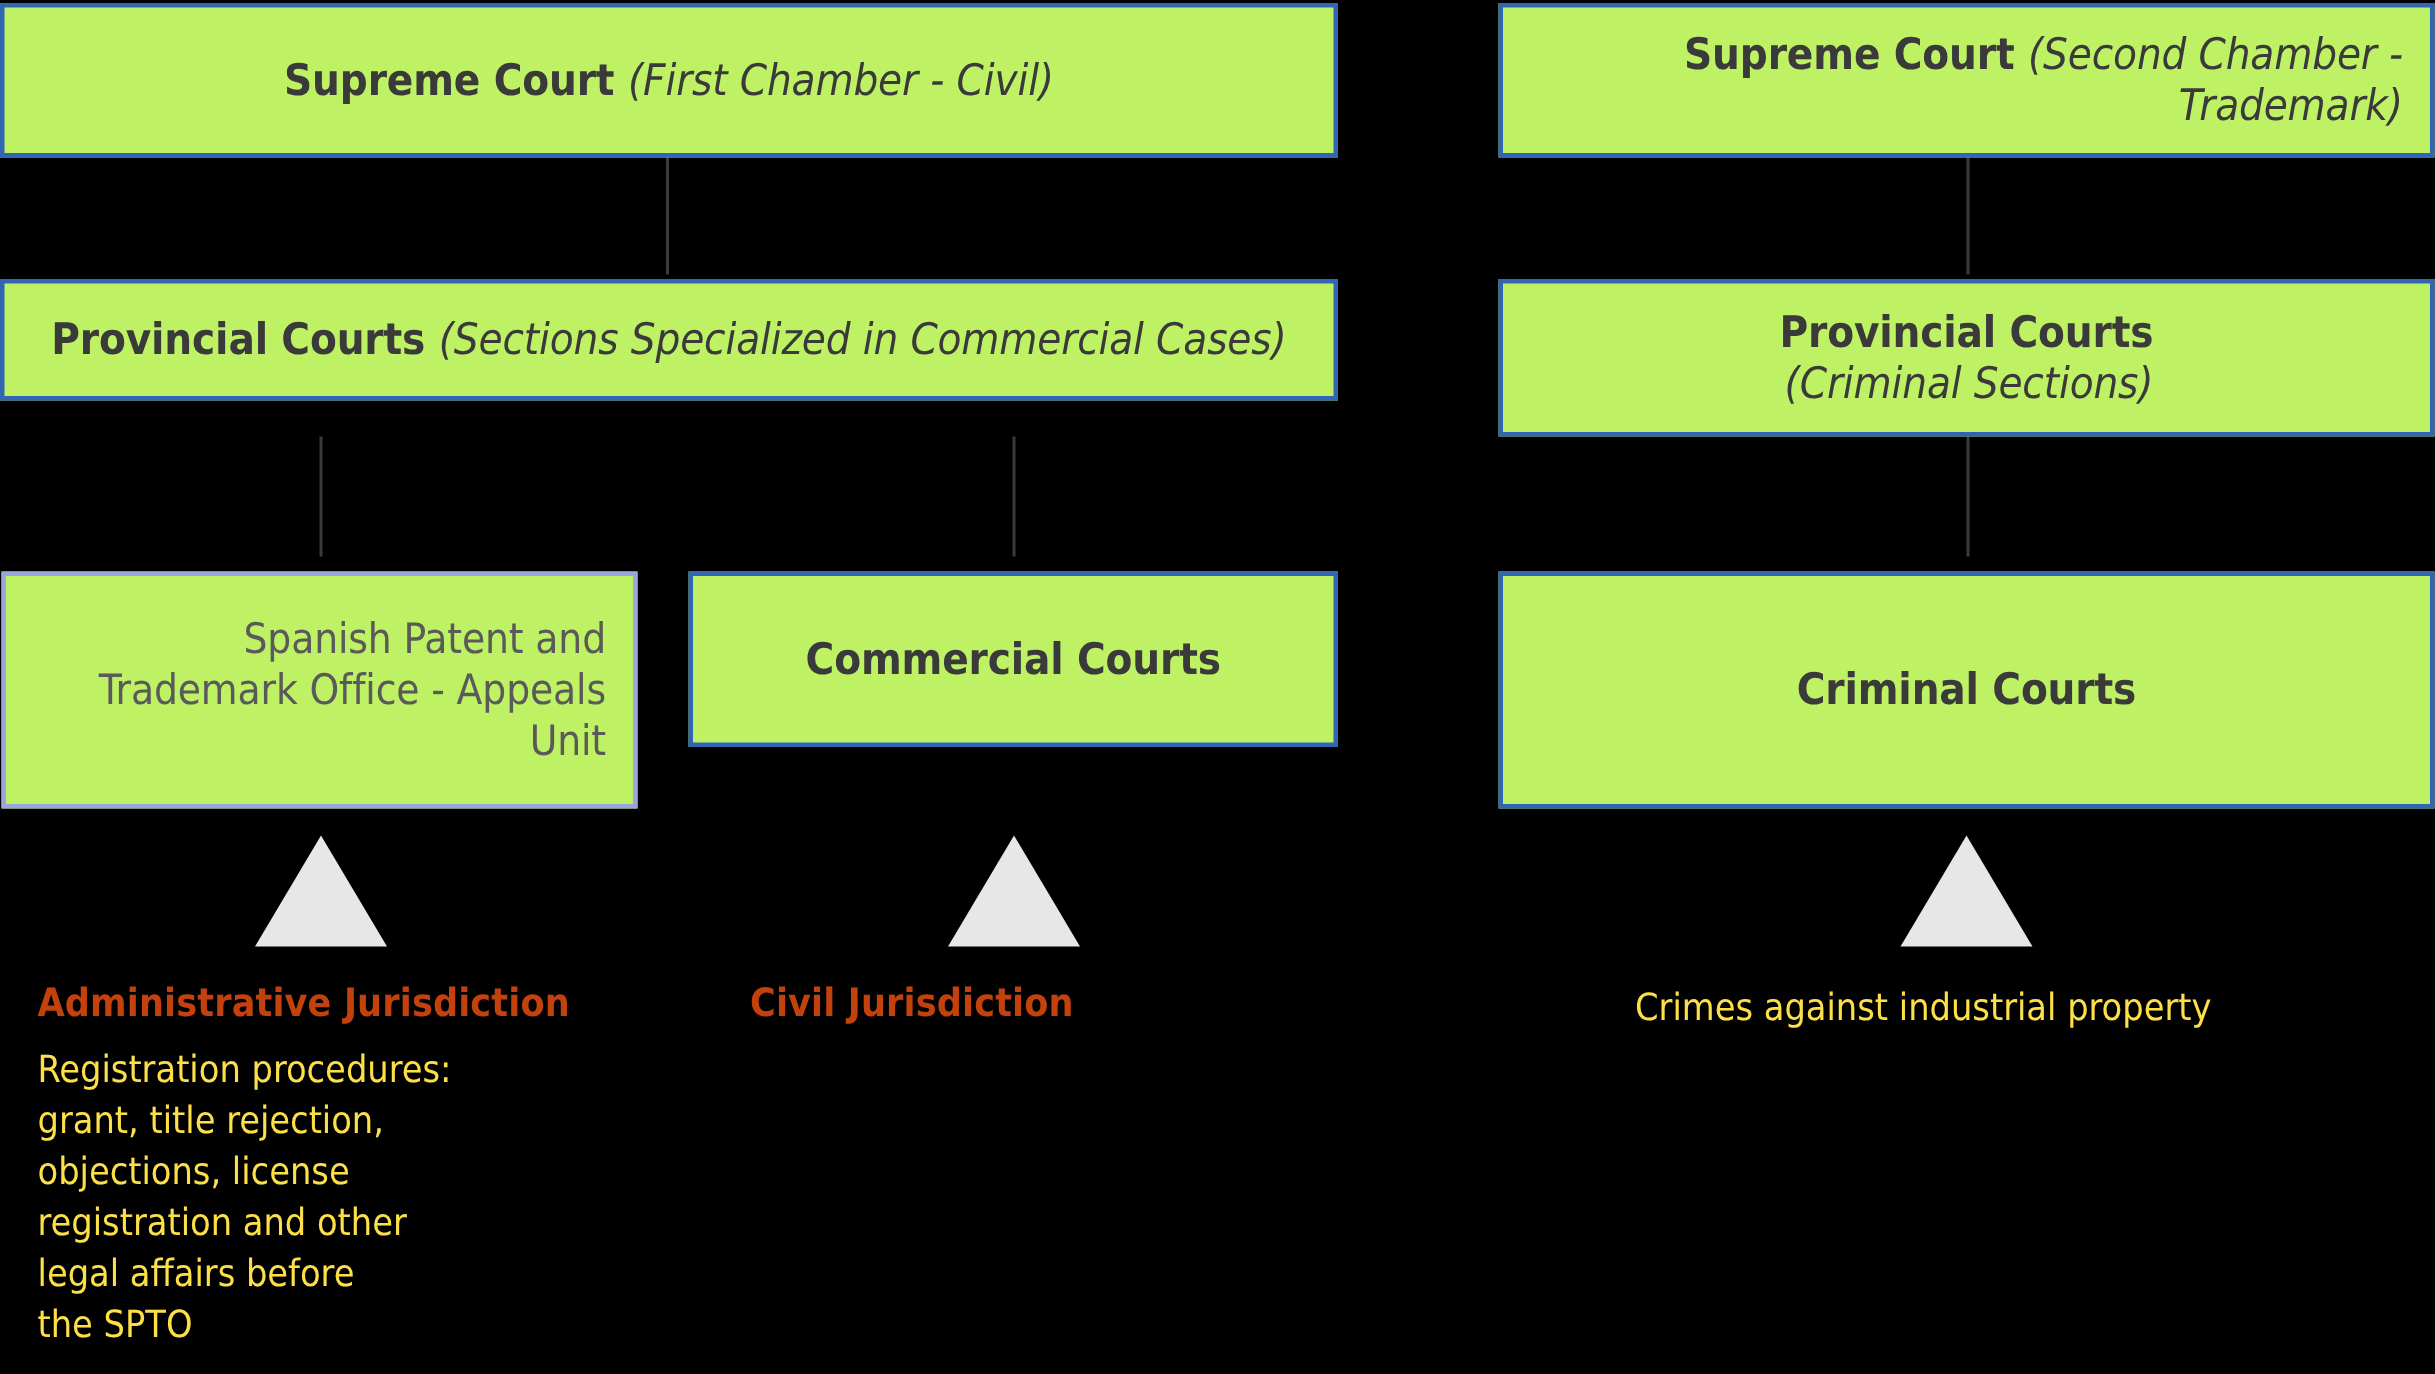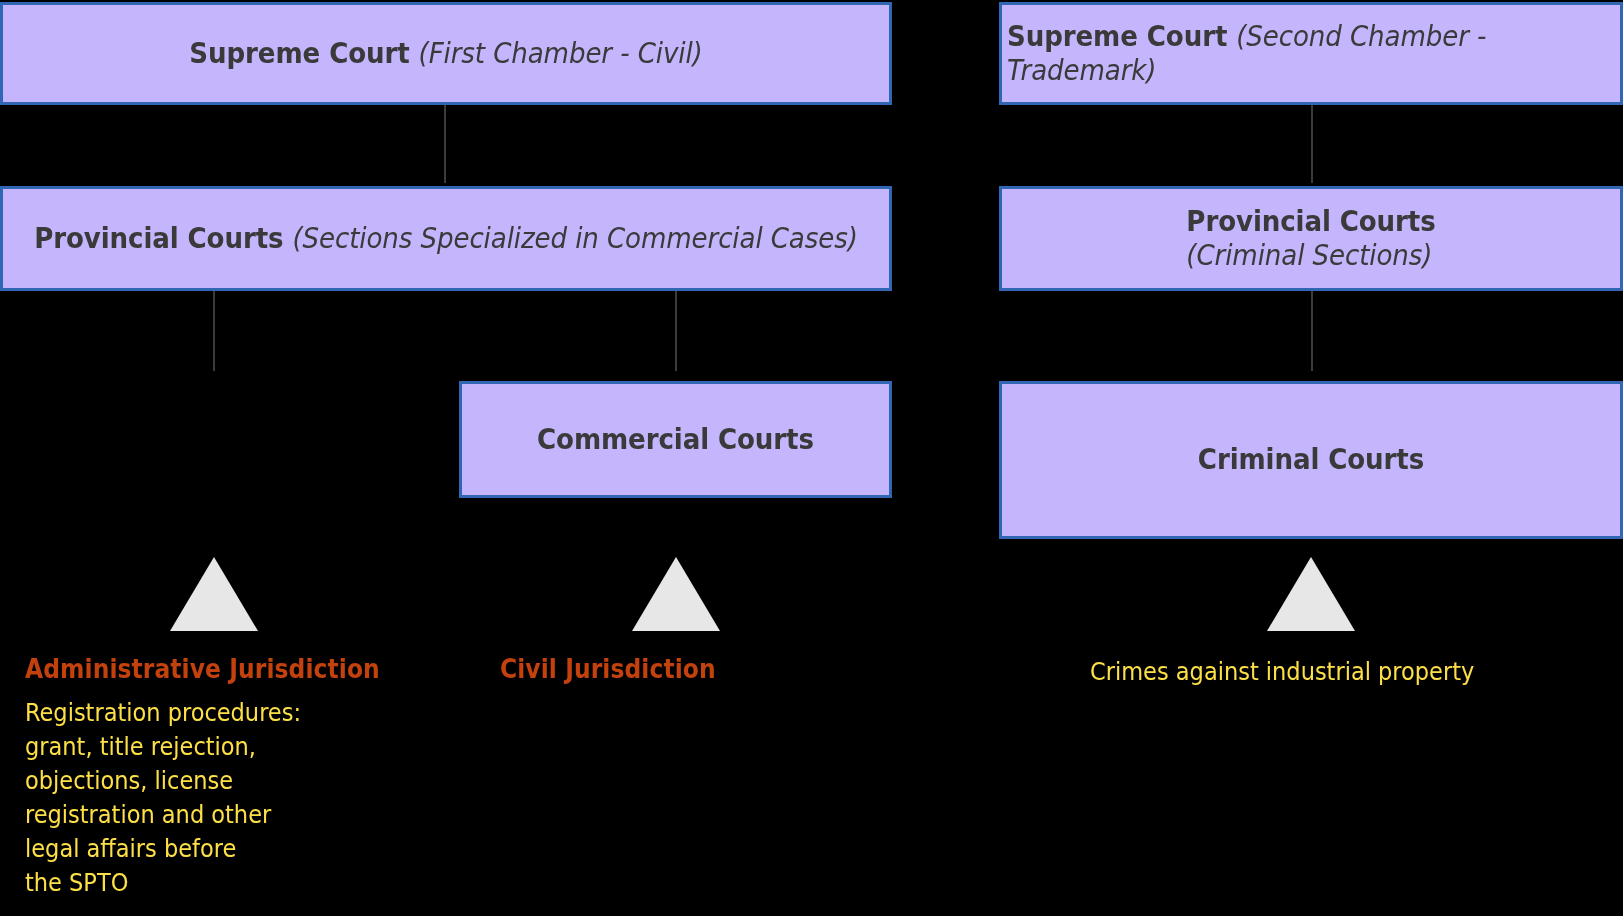--- a/index.html
+++ b/index.html
@@ -27,27 +27,27 @@
     position: absolute;
     width: 2px;
     background: #3b3b3b;
   }
 
   
   .box {
     position: absolute;
     box-sizing: border-box;
     border: 3px solid #3066b4;
-    background: #c4b5fd;
+    background: #bef264;
     display: flex;
     align-items: center;
     justify-content: center;
-    text-align: left;
+    text-align: right;
     color: #3a3a3a;
-    padding: 6px 5px;
+    padding: 6px 18px;
   }
   .box.light-border {
     border-color: #99a6dd;
     color: #575757;
   }
   .box-text {
     font-size: 29px;
     line-height: 1.17;
     letter-spacing: -0.1px;
     font-weight: 700;
@@ -117,32 +117,37 @@
       <span>Supreme Court </span><span class="it">(First Chamber - Civil)</span>
     </div>
   </div>
 
   <div class="box" style="left:999px; top:2px; width:624px; height:103px;">
     <div class="box-text">
       <span>Supreme Court </span><span class="it">(Second Chamber - Trademark)</span>
     </div>
   </div>
 
-  <div class="box" style="left:0px; top:186px; width:892px; height:105px;">
+  <div class="box" style="left:0px; top:186px; width:892px; height:81px;">
     <div class="box-text">
       <span>Provincial Courts </span><span class="it">(Sections Specialized in Commercial Cases)</span>
     </div>
   </div>
 
   <div class="box" style="left:999px; top:186px; width:624px; height:105px;">
     <div class="box-text">
       <span>Provincial Courts</span><br><span class="it">(Criminal Sections)</span>
     </div>
   </div>
 
+  <div class="box light-border" style="left:1px; top:381px; width:424px; height:158px;">
+    <div class="box-text plain">Spanish Patent
+and Trademark
+Office - Appeals Unit</div>
+  </div>
 
   <div class="box" style="left:459px; top:381px; width:433px; height:117px;">
     <div class="box-text">Commercial Courts</div>
   </div>
 
   <div class="box" style="left:999px; top:381px; width:624px; height:158px;">
     <div class="box-text">Criminal Courts</div>
   </div>
 
   <div class="triangle" style="left:170px; top:557px;"></div>

